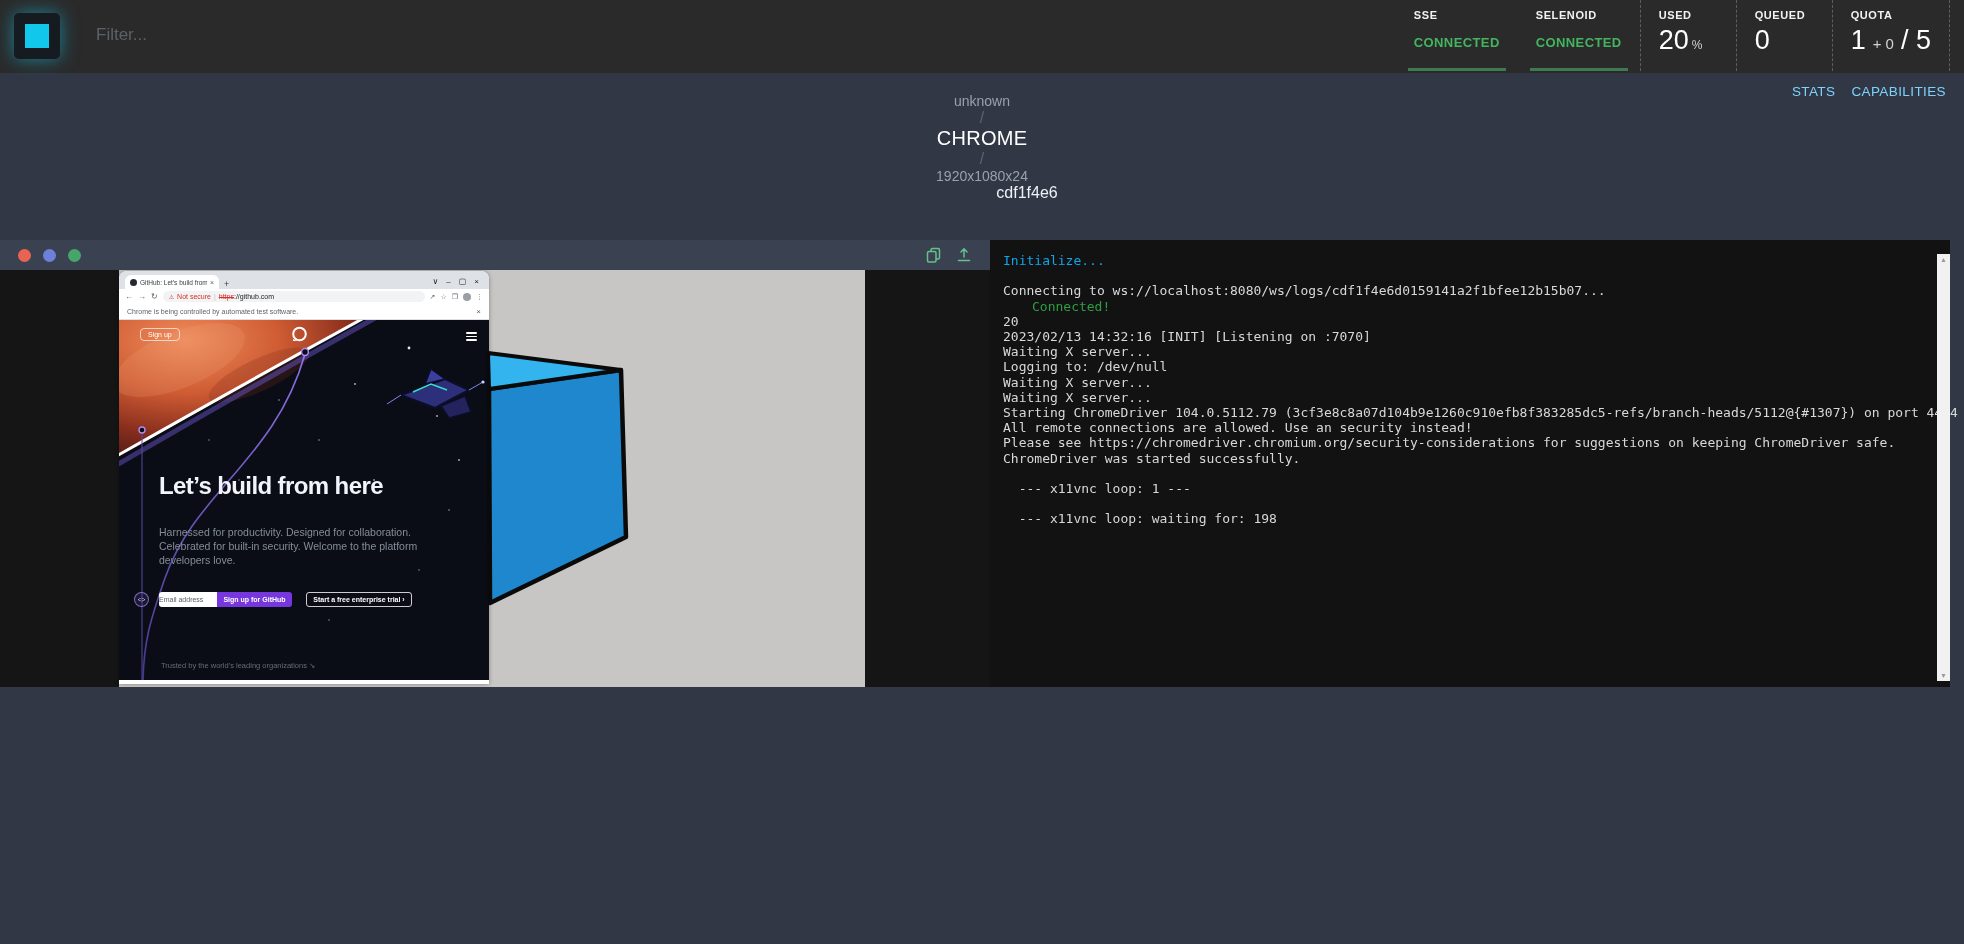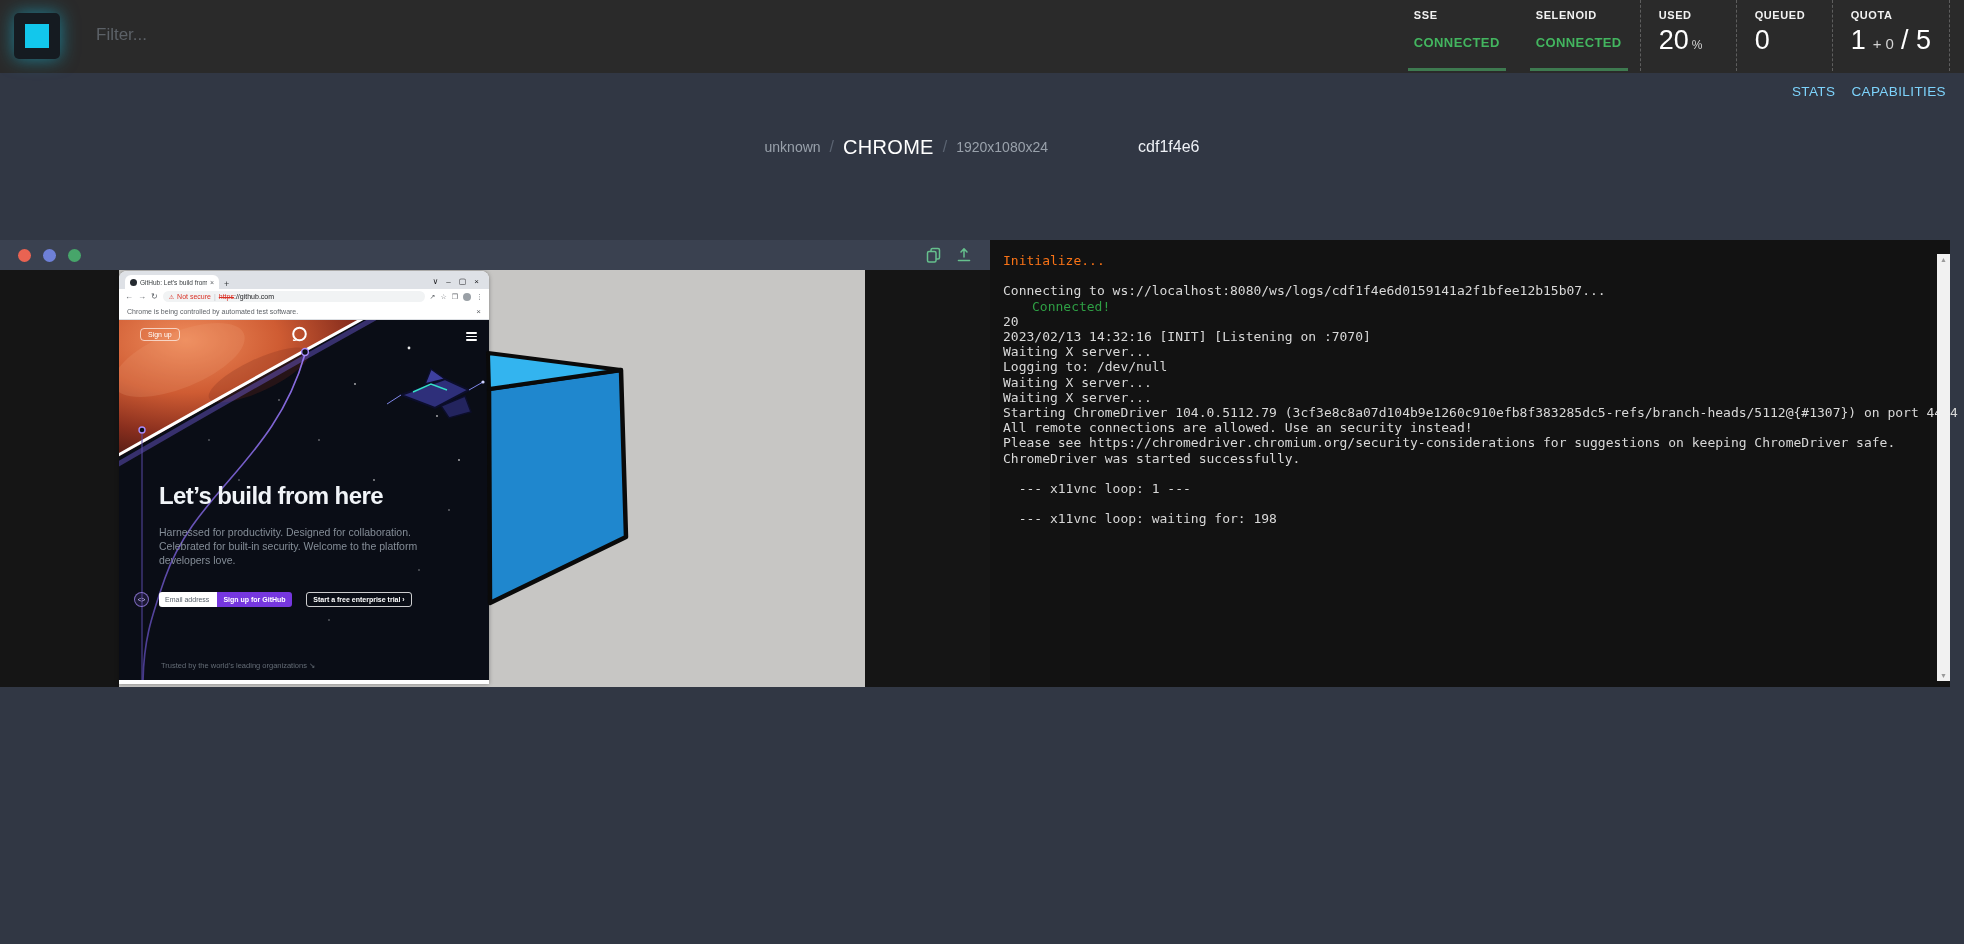--- a/index.html
+++ b/index.html
@@ -27,21 +27,21 @@
   .stat-num .mid { font-size:15px; color:#d4d4d4; margin:0 7px; }
   .sep-r { border-right:1px dashed #5e5e5e; }
 
   
   .navlinks { position:absolute; left:0; top:73px; width:1964px; height:36px; display:flex;
               justify-content:flex-end; align-items:center; gap:16px; padding-right:18px; }
   .navlinks a { color:#7dd3fc; font-size:13.5px; letter-spacing:.4px; text-decoration:none; cursor:pointer; }
 
   
   .session-row { position:absolute; left:0; top:124px; width:1964px; height:46px; display:flex;
-                 align-items:center; justify-content:center; cursor:pointer; }
+                 align-items:center; justify-content:center; cursor:pointer;flex-direction:column; }
   .sess-quota, .sess-res { font-size:14px; color:#99a1ab; }
   .sess-sep { font-size:16px; color:#5b6472; margin:0 9px; }
   .sess-browser { font-size:20px; color:#ffffff; letter-spacing:.3px; }
   .sess-id { font-size:16px; color:#eef1f6; margin-left:90px; }
 
   
   .panels { position:absolute; left:0; top:240px; width:1950px; height:447px; display:flex; }
 
   
   .vnc { width:990px; height:447px; }
@@ -83,46 +83,46 @@
   .infobar .x { font-size:8px; color:#5f6368; }
 
   
   .hero { position:relative; height:360px; background:#0a0d16; overflow:hidden; }
   .hero svg.bg { position:absolute; left:0; top:0; }
   .gh-signup { position:absolute; left:21px; top:8px; padding:2px 7px; font-size:7px; color:#fff;
                border:1px solid rgba(255,255,255,.65); border-radius:4px; background:transparent; cursor:pointer; }
   .gh-mark { position:absolute; left:172px; top:6px; }
   .gh-burger { position:absolute; right:12px; top:12px; width:11px; cursor:pointer; }
   .gh-burger i { display:block; height:1.5px; background:#fff; margin-bottom:2px; border-radius:1px; }
-  .gh-h1 { position:absolute; left:40px; top:162px; font-size:24px; font-weight:bold; color:#f1f4f8;
+  .gh-h1 { position:absolute; left:40px; top:152px; font-size:24px; font-weight:bold; color:#f1f4f8;
            letter-spacing:-.6px; white-space:nowrap; }
   .gh-p { position:absolute; left:40px; top:206px; width:300px; font-size:10.5px; line-height:1.33;
           color:#848d97; }
   .gh-chip { position:absolute; left:15px; top:272px; width:15px; height:15px; border-radius:50%;
              border:1px solid rgba(167,139,250,.7); color:#cabdf7; font-size:6.5px; display:flex;
              align-items:center; justify-content:center; background:rgba(80,60,140,.25); }
   .gh-email { position:absolute; left:40px; top:272px; width:58px; height:15px; background:#fff;
-              border:none; border-radius:3px 0 0 3px; font-size:7px; color:#57606a; padding:0 6px; outline:none; }
+              border:none; border-radius:3px 0 0 3px; font-size:7px; color:#57606a; padding:0 0; outline:none; }
   .gh-email::placeholder { color:#57606a; }
   .gh-cta { position:absolute; left:98px; top:272px; width:75px; height:15px; background:#7637df; color:#fff;
             border:none; border-radius:0 3px 3px 0; font-size:7px; font-weight:bold; cursor:pointer; }
   .gh-trial { position:absolute; left:187px; top:272px; width:106px; height:15px; background:transparent;
               color:#fff; border:1px solid rgba(255,255,255,.8); border-radius:3px; font-size:7px;
               font-weight:bold; cursor:pointer; }
   .gh-trusted { position:absolute; left:42px; top:341px; font-size:7.5px; color:#646c76; }
 
   
   .boxsvg { position:absolute; left:361px; top:75px; }
 
   
   .log { position:relative; width:960px; height:447px; background:#121212; }
   .log-lines { position:absolute; left:13px; top:13px; right:30px; font-family:"DejaVu Sans Mono", monospace;
                font-size:13px; line-height:15.2px; }
   .lg { white-space:pre; min-height:15.2px; }
-  .c-teal { color:#f97316; }
+  .c-teal { color:#0ea5e9; }
   .c-green { color:#2e9e44;margin-left:29px; }
   .c-white { color:#d8d8d8; }
   .scrollbar { position:absolute; right:0; top:14px; bottom:6px; width:13px; background:#f1f1f1;
                display:flex; flex-direction:column; justify-content:space-between; align-items:center;
                padding:2px 0; cursor:pointer; }
   .scrollbar span { font-size:7px; color:#9a9a9a; }
 </style>
 </head>
 <body>
 

